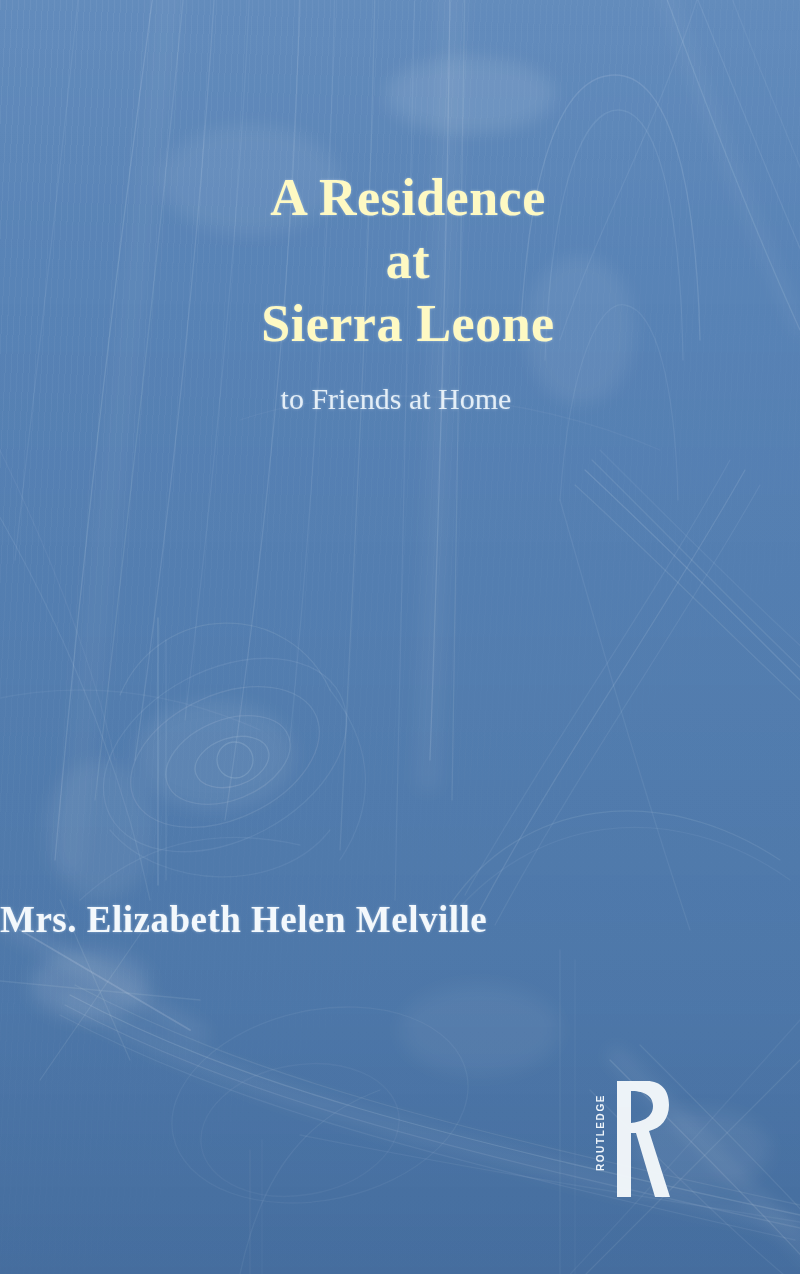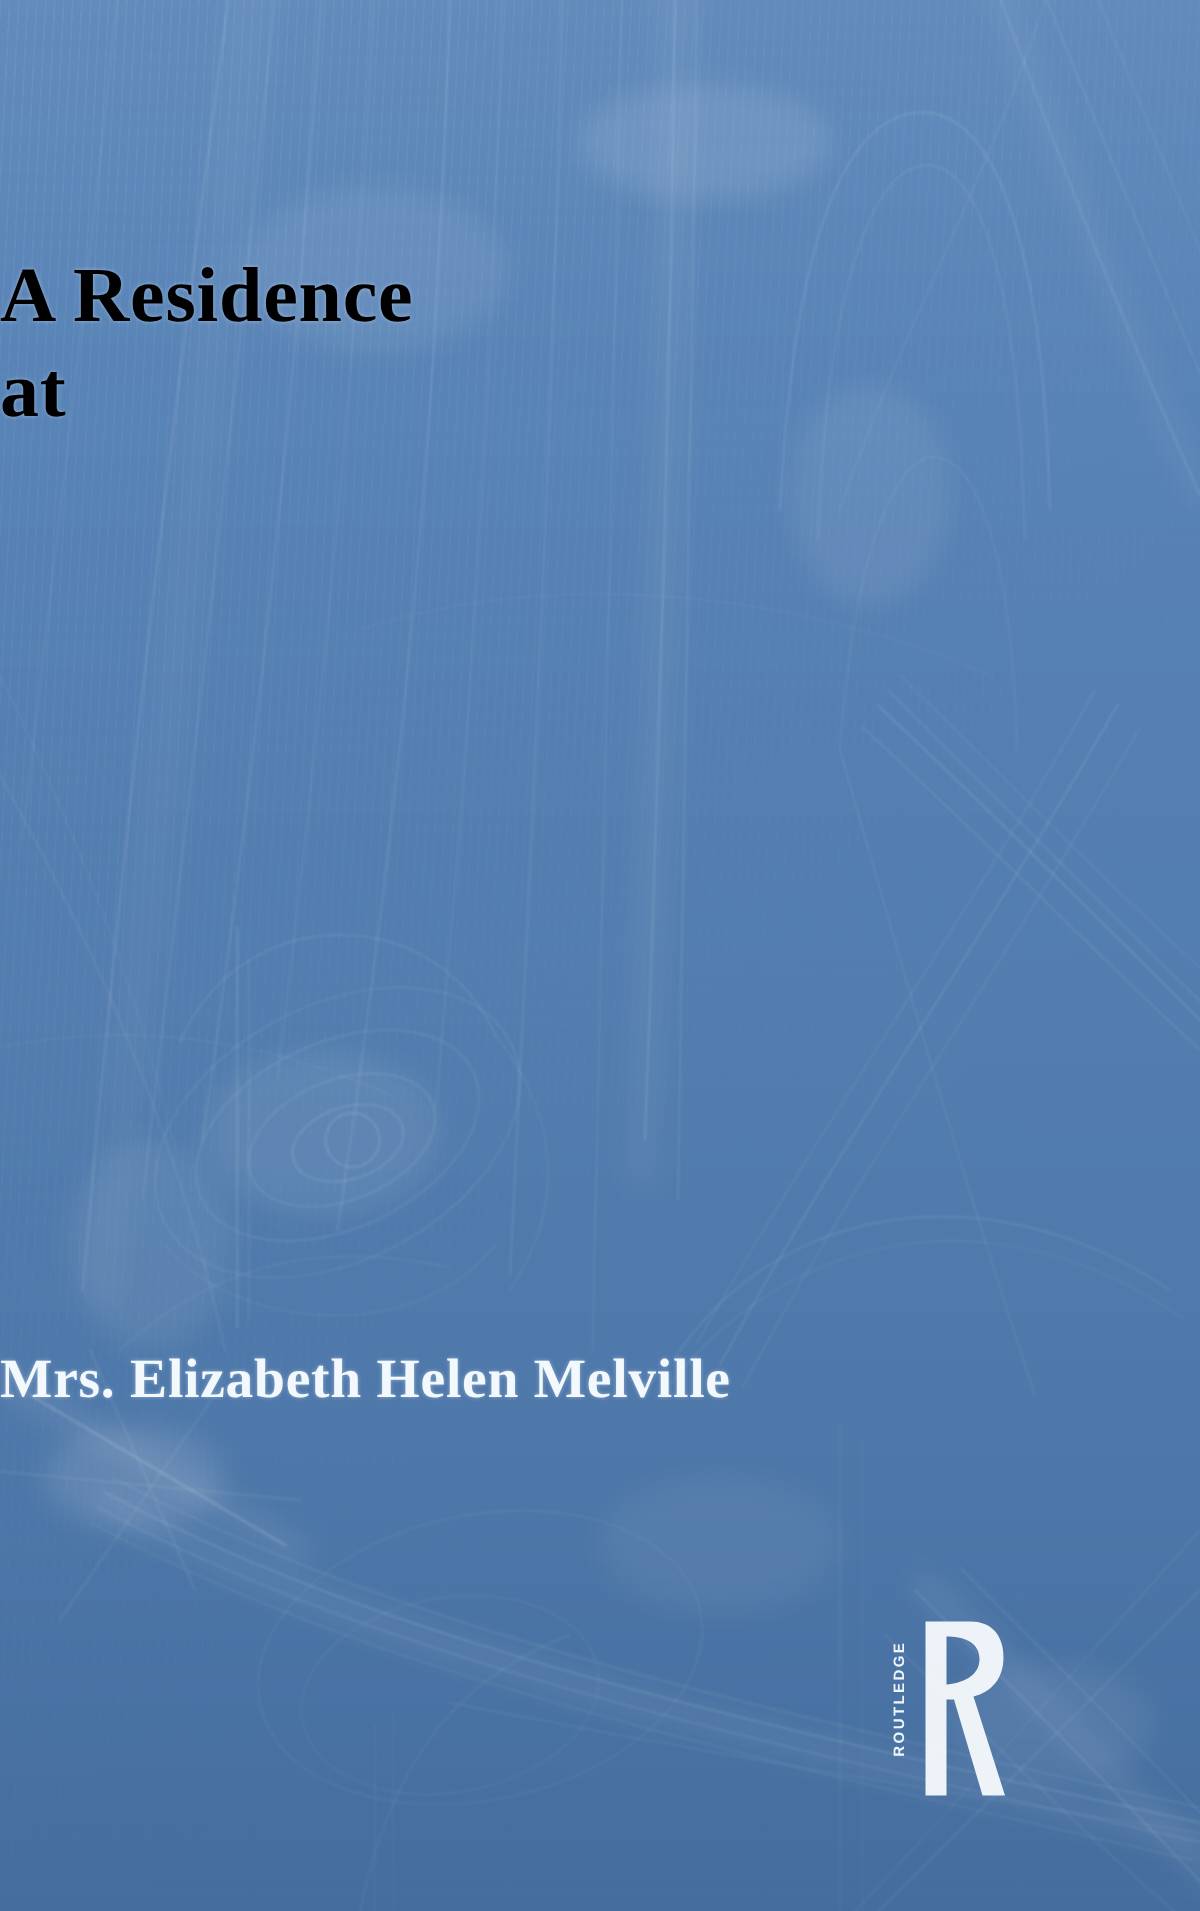--- a/index.html
+++ b/index.html
@@ -13,22 +13,22 @@
     position:absolute;left:0;top:0;width:800px;height:1274px;pointer-events:none;
     background:repeating-linear-gradient(93deg,rgba(255,255,255,0.06) 0 1px,rgba(255,255,255,0) 1px 6px);
     -webkit-mask-image:linear-gradient(135deg,rgba(0,0,0,.85) 0%,rgba(0,0,0,.35) 40%,rgba(0,0,0,0) 68%);
     mask-image:linear-gradient(135deg,rgba(0,0,0,.85) 0%,rgba(0,0,0,.35) 40%,rgba(0,0,0,0) 68%);
   }
   .tint{
     position:absolute;left:0;top:0;width:800px;height:1274px;pointer-events:none;
     background:linear-gradient(180deg,rgba(255,255,255,0.05) 0%,rgba(255,255,255,0) 22%,rgba(18,42,84,0.06) 78%,rgba(18,42,84,0.14) 100%);
   }
   .title{
-    position:absolute;left:0;top:166px;width:784px;
-    color:#000000;font-weight:700;font-size:52px;line-height:63px;
+    position:absolute;left:16px;top:166px;width:784px;text-align:center;
+    color:#fef9c3;font-weight:700;font-size:52px;line-height:63px;
     text-shadow:0 0 3px rgba(220,235,250,.45);
     letter-spacing:.5px;
   }
   .subtitle{
     position:absolute;left:0;top:376px;width:792px;text-align:center;
     color:rgba(238,245,251,.92);font-weight:400;font-size:30px;line-height:46px;
     text-shadow:0 0 3px rgba(220,235,250,.4);
   }
   .author{
     position:absolute;left:0;top:898px;width:784px;
@@ -167,23 +167,25 @@
       <path d="M262,1140 L262,1274" opacity="0.05"></path>
     </g>
   </svg>
 
   <div class="fibers"></div>
   <div class="tint"></div>
 
   <div class="title">
     <div>A Residence</div>
     <div>at</div>
+    <div>Sierra Leone</div>
   </div>
 
   <div class="subtitle">
+    <div>to Friends at Home</div>
   </div>
 
   <div class="author">Mrs. Elizabeth Helen Melville</div>
 
   <div class="logo">
     <span class="logo-word">ROUTLEDGE</span>
     <svg class="logo-r" width="56" height="122" viewBox="0 0 56 118">
       <path fill="#f4f8fb" fill-opacity="0.96" fill-rule="evenodd" d="M2 0 H32 C46 0 54 9 54 24 C54 38 46 47 34 50 L55 116 L40 116 L21 52 H16 V116 H2 Z
            M16 10 V42 C26 41 38 37 38 25 C38 13 26 10 16 10 Z"></path>
     </svg>

